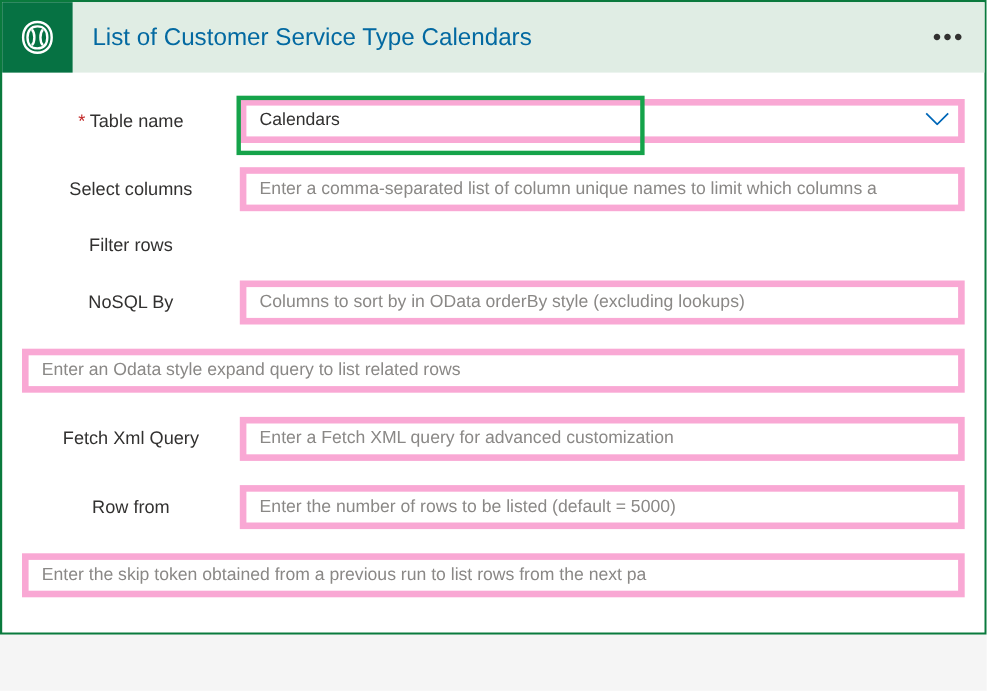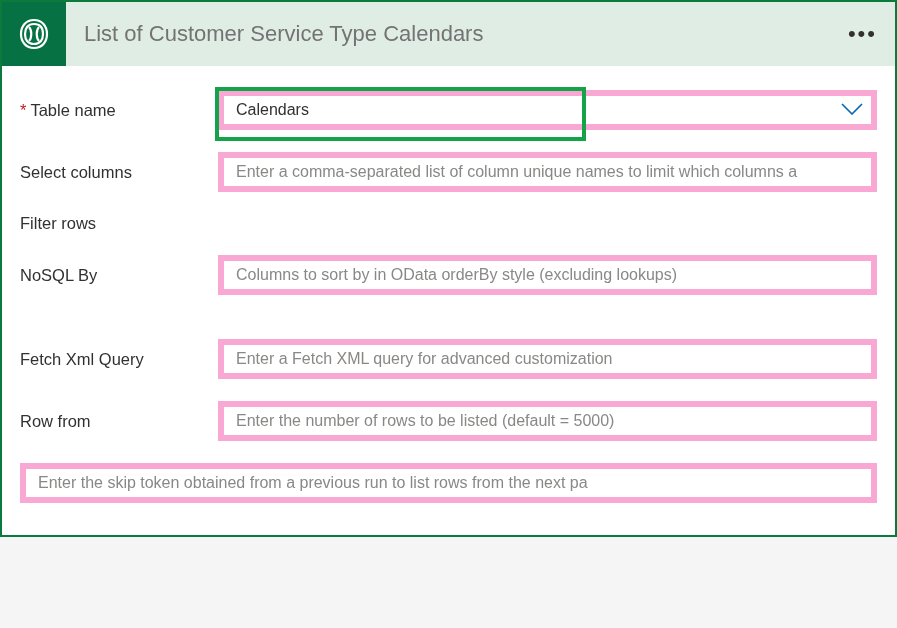--- a/index.html
+++ b/index.html
@@ -30,21 +30,21 @@
       display: flex;
       align-items: center;
       justify-content: center;
     }
     .header-icon-box svg {
       width: 36px;
       height: 36px;
     }
     .header-title {
       font-size: 22px;
-      color: #737373;
+      color: #0369a1;
       margin-left: 18px;
       font-weight: 400;
     }
     .header-more {
       position: absolute;
       right: 18px;
       top: 50%;
       transform: translateY(-50%);
       font-size: 22px;
       color: #323130;
@@ -58,20 +58,21 @@
     .form-row {
       display: flex;
       align-items: center;
       margin-bottom: 22px;
     }
     .form-label {
       width: 198px;
       font-size: 16.5px;
       color: #323130;
       flex-shrink: 0;
+      text-align: center;
     }
     .form-label .req {
       color: #c02020;
       margin-right: 4px;
     }
     .form-input-wrap {
       flex: 1;
       position: relative;
     }
     .form-input {
@@ -152,20 +153,23 @@
     </div>
 
     <div class="form-row">
       <div class="form-label">NoSQL By</div>
       <div class="form-input-wrap">
         <input type="text" class="form-input" placeholder="Columns to sort by in OData orderBy style (excluding lookups)" style="">
       </div>
     </div>
 
     <div class="form-row">
+      <div class="form-input-wrap">
+        <input type="text" class="form-input" placeholder="Enter an Odata style expand query to list related rows" style="">
+      </div>
     </div>
 
     <div class="form-row">
       <div class="form-label">Fetch Xml Query</div>
       <div class="form-input-wrap">
         <input type="text" class="form-input" placeholder="Enter a Fetch XML query for advanced customization" style="">
       </div>
     </div>
 
     <div class="form-row">

